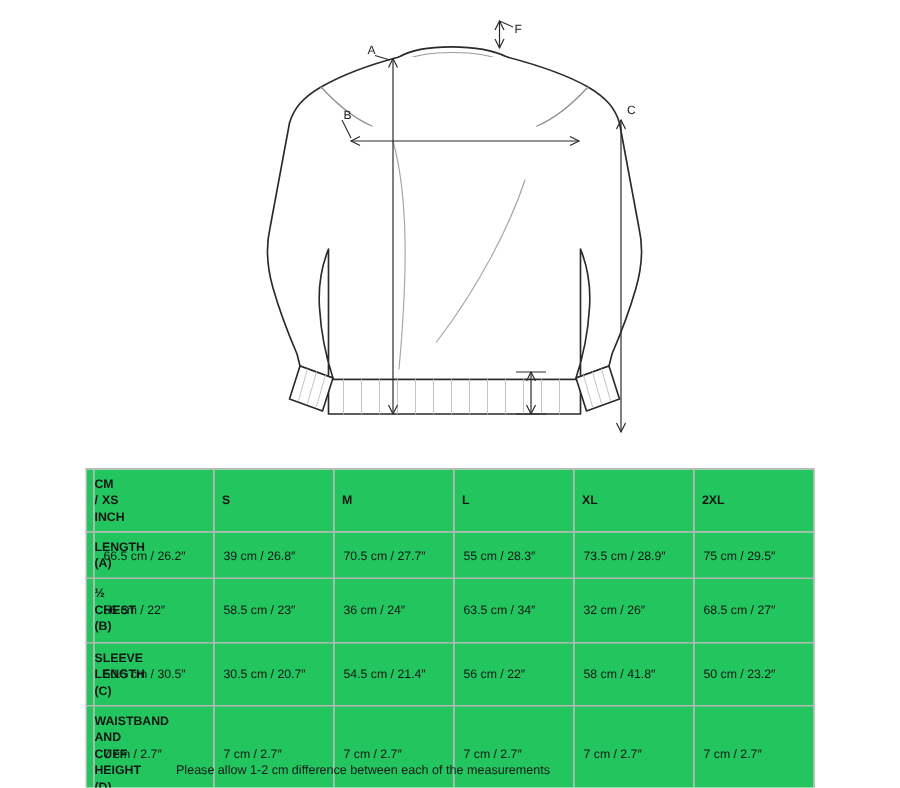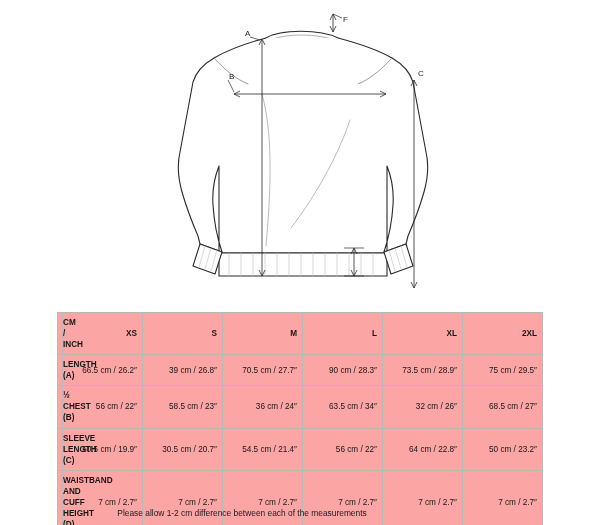--- a/index.html
+++ b/index.html
@@ -52,37 +52,37 @@
   }
   table.size-table td,
   table.size-table th {
     border: 1px solid #b8b8b8;
     font-size: 8.2px;
     line-height: 1.35;
     padding: 4px 5px;
     vertical-align: middle;
     font-weight: normal;
     color: #161616;
-    background: #fca5a5;
+    background: #22c55e;
   }
   table.size-table thead th {
-    text-align: right;
+    text-align: left;
     font-weight: bold;
     height: 20px;
   }
   table.size-table thead th.col-head-first {
     text-align: center;
   }
   table.size-table tbody td.row-head {
     text-align: center;
     font-weight: bold;
     width: 72px;
   }
   table.size-table tbody td.val {
-    text-align: right;
+    text-align: left;
     padding-left: 6px;
   }
   .col-xs, .col-s, .col-m, .col-l, .col-xl, .col-2xl { width: 69px; }
 
   
   #footer-note {
     position: absolute;
     left: 0;
     top: 508px;
     width: 484px;
@@ -210,40 +210,40 @@
           <th class="col-xl">XL</th>
           <th class="col-2xl">2XL</th>
         </tr>
       </thead>
       <tbody>
         <tr>
           <td class="row-head">LENGTH (A)</td>
           <td class="val">66.5 cm / 26.2″</td>
           <td class="val">39 cm / 26.8″</td>
           <td class="val">70.5 cm / 27.7″</td>
-          <td class="val">90 cm / 28.3″</td>
+          <td class="val">55 cm / 28.3″</td>
           <td class="val">73.5 cm / 28.9″</td>
           <td class="val">75 cm / 29.5″</td>
         </tr>
         <tr>
           <td class="row-head">½ CHEST (B)</td>
           <td class="val">56 cm / 22″</td>
           <td class="val">58.5 cm / 23″</td>
           <td class="val">36 cm / 24″</td>
           <td class="val">63.5 cm / 34″</td>
           <td class="val">32 cm / 26″</td>
           <td class="val">68.5 cm / 27″</td>
         </tr>
         <tr>
           <td class="row-head">SLEEVE LENGTH (C)</td>
-          <td class="val">50.5 cm / 19.9″</td>
+          <td class="val">50.5 cm / 30.5″</td>
           <td class="val">30.5 cm / 20.7″</td>
           <td class="val">54.5 cm / 21.4″</td>
           <td class="val">56 cm / 22″</td>
-          <td class="val">64 cm / 22.8″</td>
+          <td class="val">58 cm / 41.8″</td>
           <td class="val">50 cm / 23.2″</td>
         </tr>
         <tr>
           <td class="row-head">WAISTBAND AND CUFF HEIGHT (D)</td>
           <td class="val">7 cm / 2.7″</td>
           <td class="val">7 cm / 2.7″</td>
           <td class="val">7 cm / 2.7″</td>
           <td class="val">7 cm / 2.7″</td>
           <td class="val">7 cm / 2.7″</td>
           <td class="val">7 cm / 2.7″</td>

